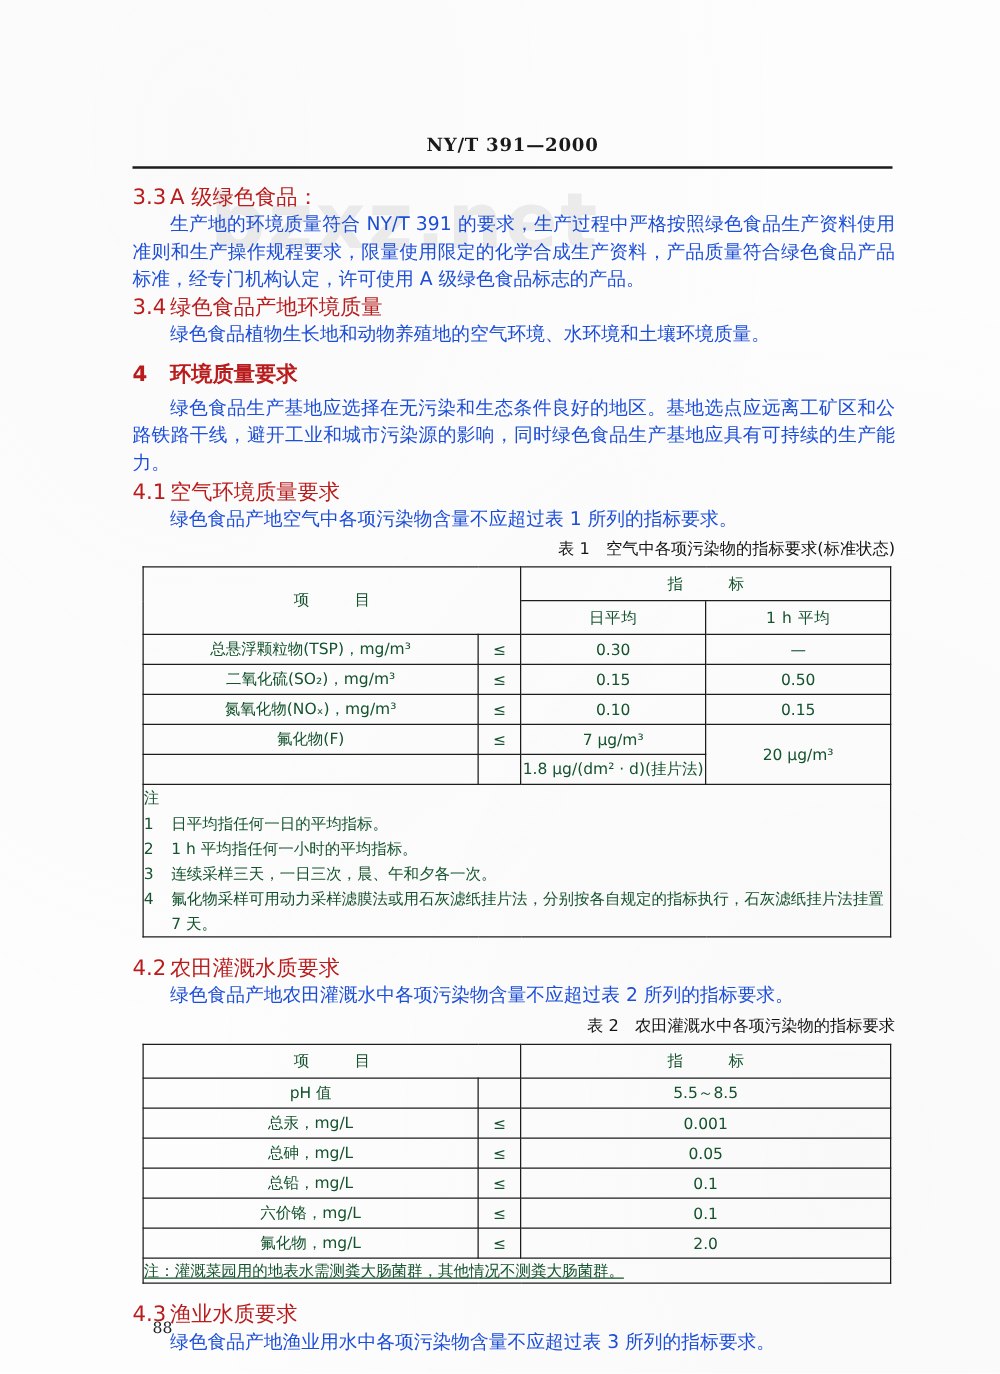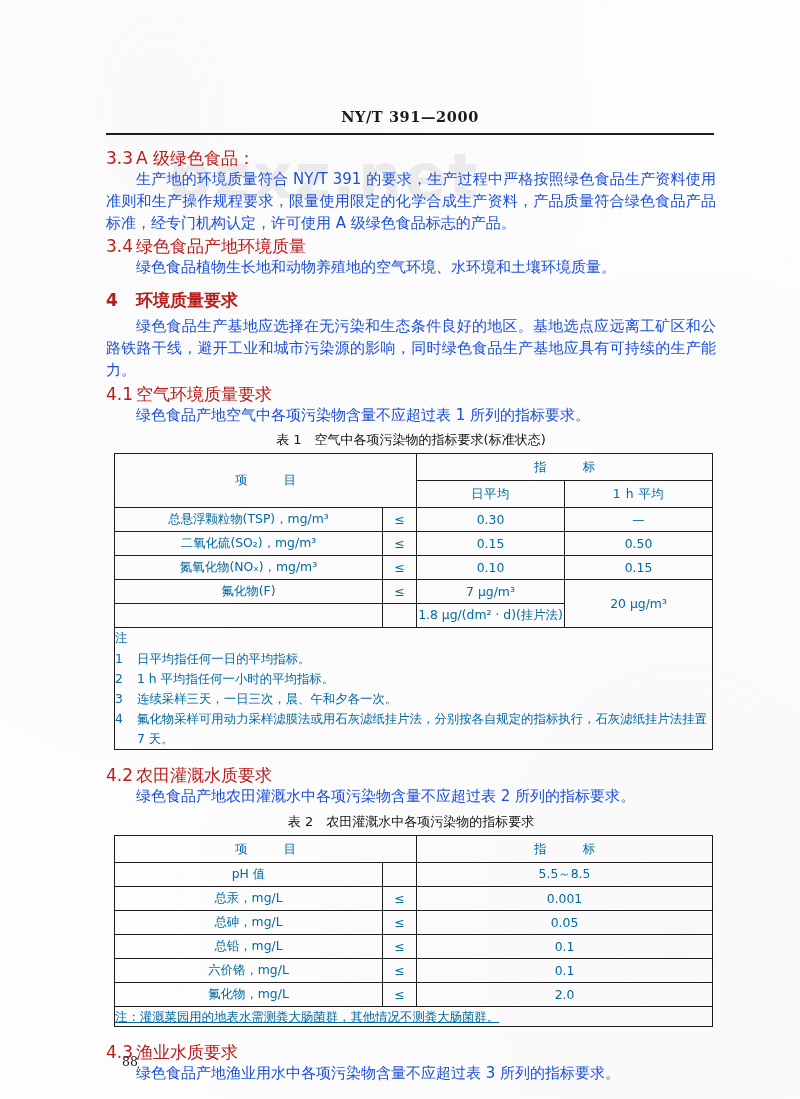--- a/index.html
+++ b/index.html
@@ -92,37 +92,37 @@
   .para {
     font-size: 15px;
     line-height: 21.8px;
     text-align: justify;
     text-justify: inter-ideograph;
     text-indent: 2em;
     color: #1d4ed8;
     margin: 0;
   }
   .table-caption {
-    text-align: center;
+    text-align: right;
     font-size: 13px;
     line-height: 22px;
     margin: 3px 0 2px 0;
     color: #141414;
   }
   table.std {
     border-collapse: collapse;
     width: 598px;
     margin: 0 0 0 8px;
     table-layout: fixed;
   }
   table.std td, table.std th {
     border: 1px solid #1d1d1d;
     font-weight: normal;
     font-size: 12.4px;
-    color: #0369a1;
+    color: #14532d;
     padding: 0;
   }
   .th-cell {
     text-align: center;
     height: 26px;
     vertical-align: middle;
     letter-spacing: 0.5px;
   }
   .th-cell.spaced {
     letter-spacing: 12px;

